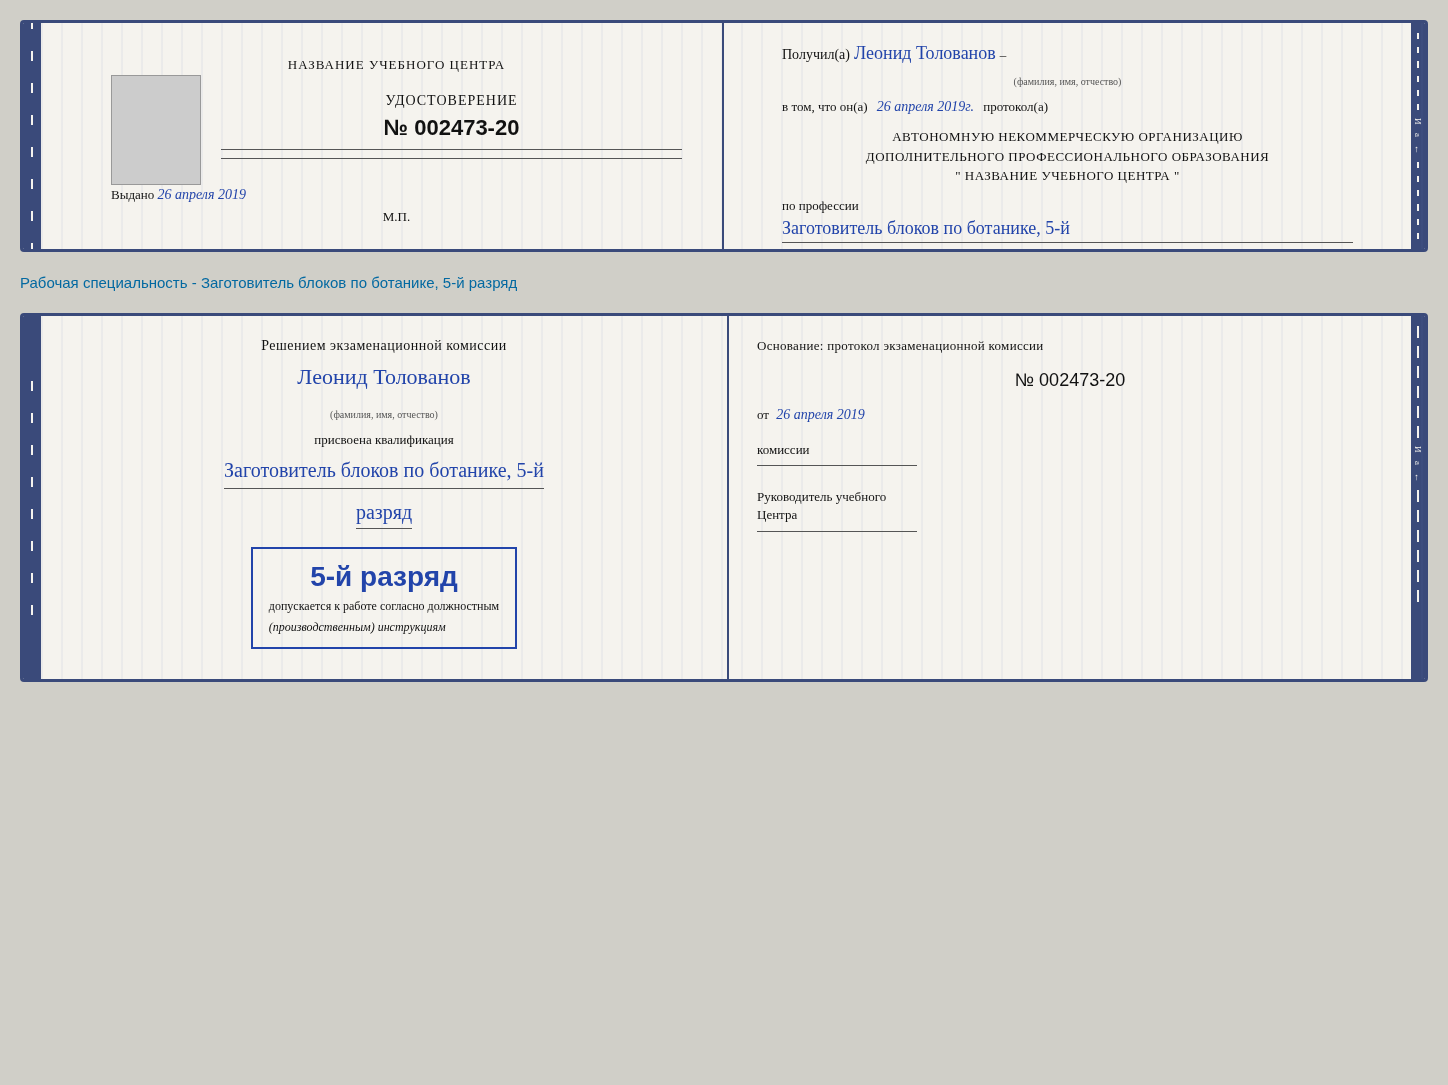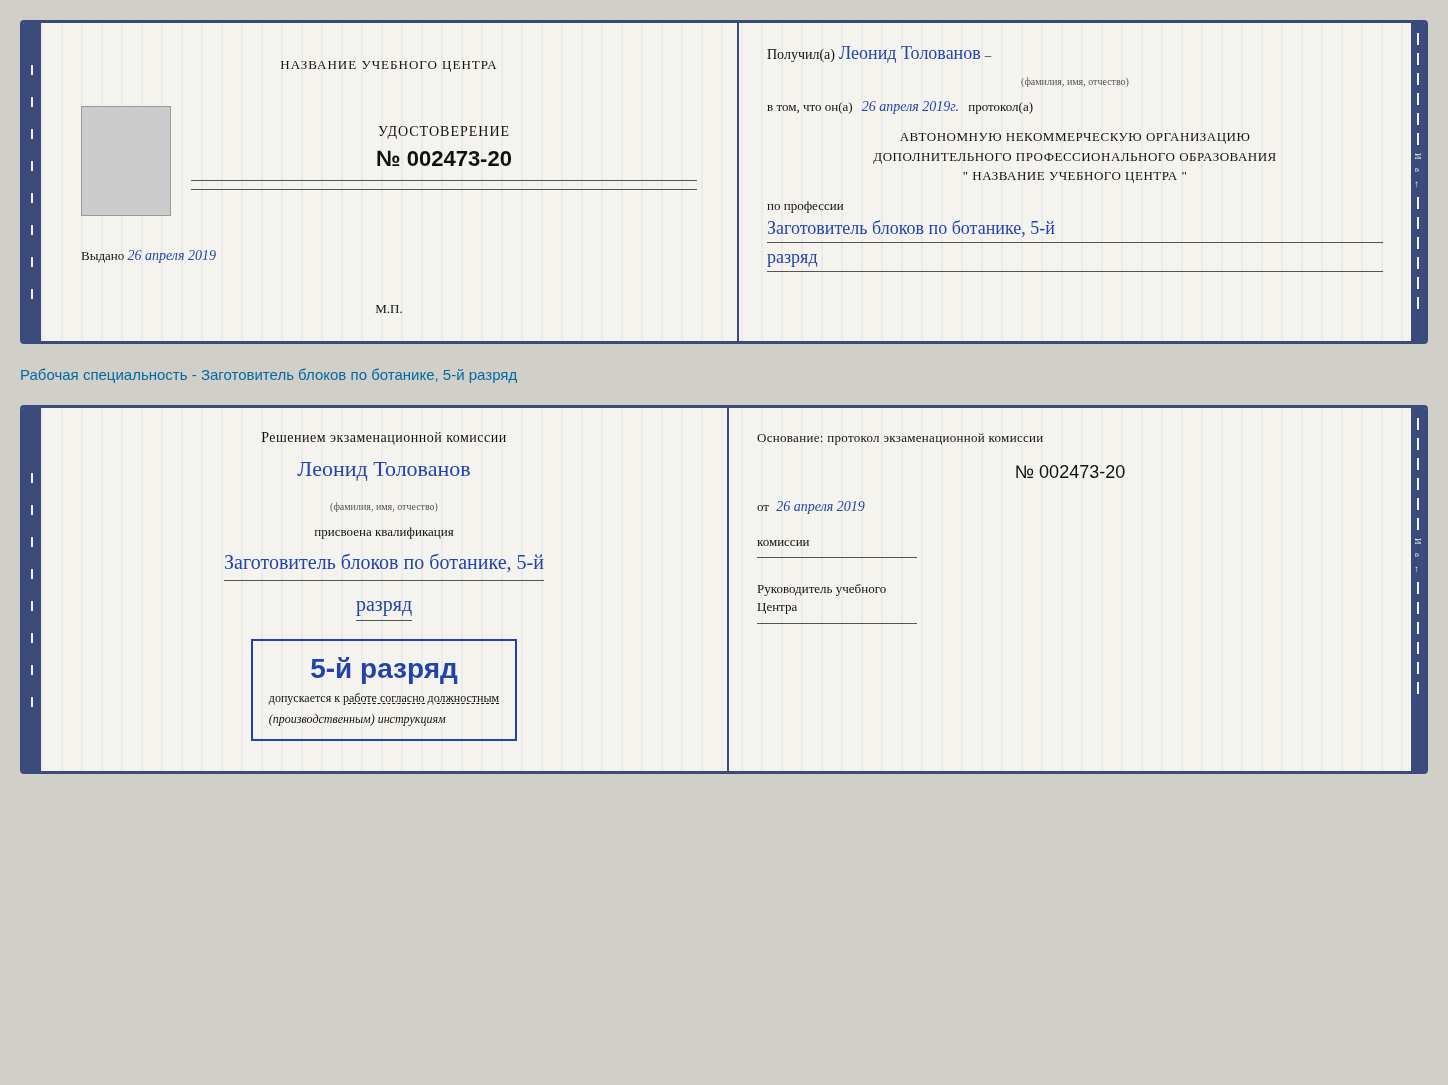--- a/index.html
+++ b/index.html
@@ -75,21 +75,22 @@
     }
 
     .edge-dash {
       width: 2px;
       height: 12px;
       background: #f5f3ee;
     }
 
     
     .top-card {
-      height: 324px;
+      height: 232px;
+      gap: 30px;
     }
 
     .top-card .doc-left {
       display: flex;
       flex-direction: column;
       align-items: center;
       justify-content: space-between;
       padding: 24px 40px;
     }
 
@@ -342,21 +343,20 @@
     }
 
     .podpis-line {
       border-bottom: 1px solid #555;
       width: 160px;
       margin-top: 6px;
       margin-bottom: 4px;
     }
 
     .dashed-underline {
-      text-decoration: underline;
       text-decoration-style: dashed;
     }
 
     
     .side-lines {
       display: flex;
       flex-direction: column;
       gap: 22px;
       padding: 20px 2px;
       align-items: center;

